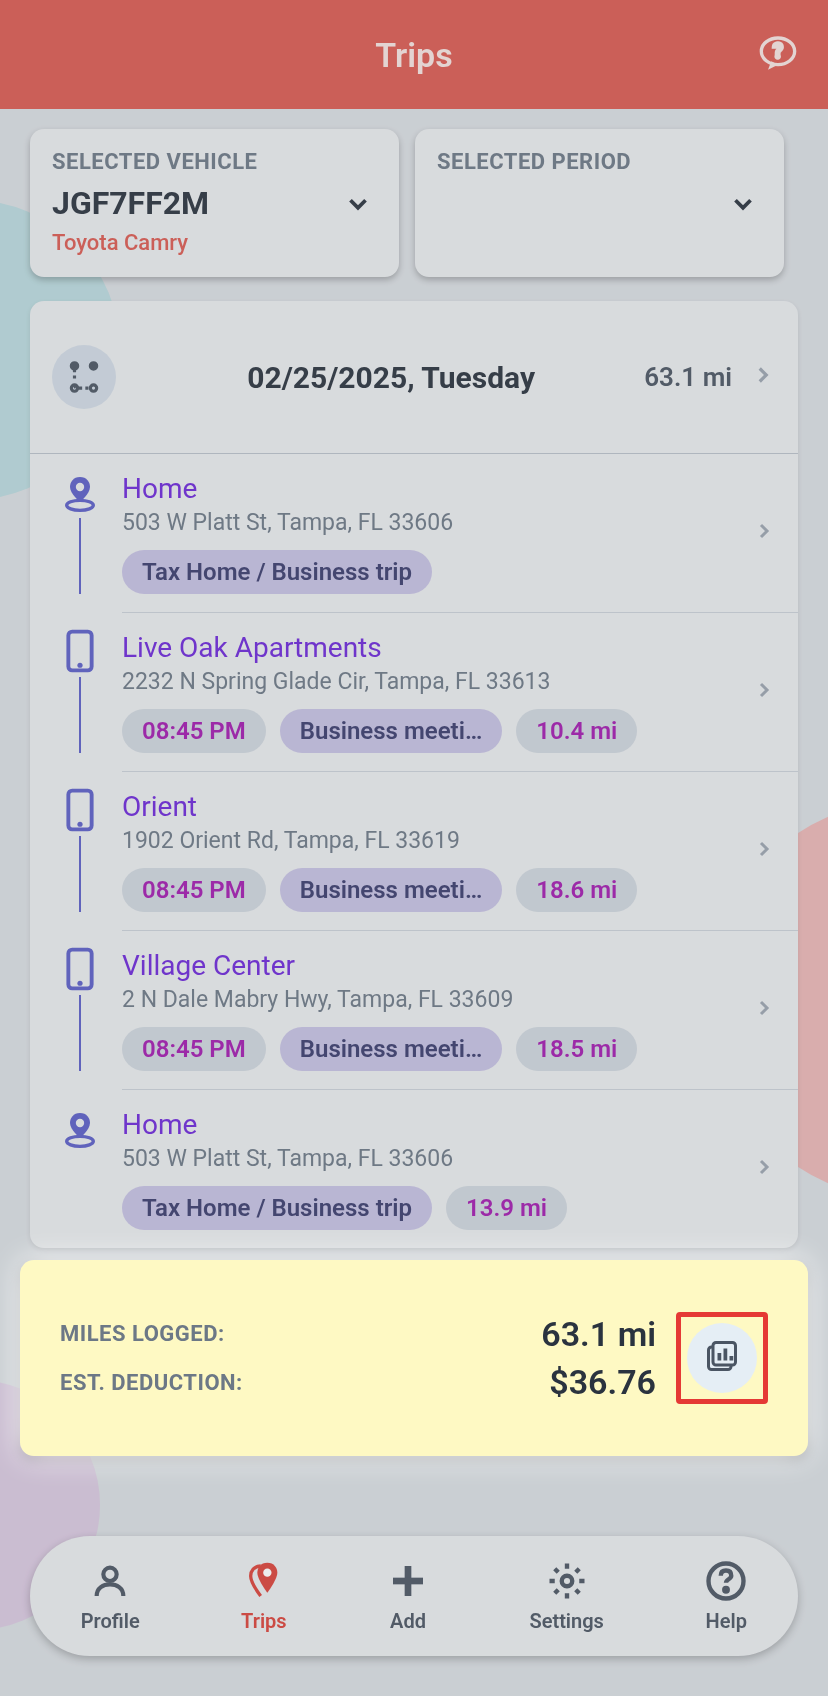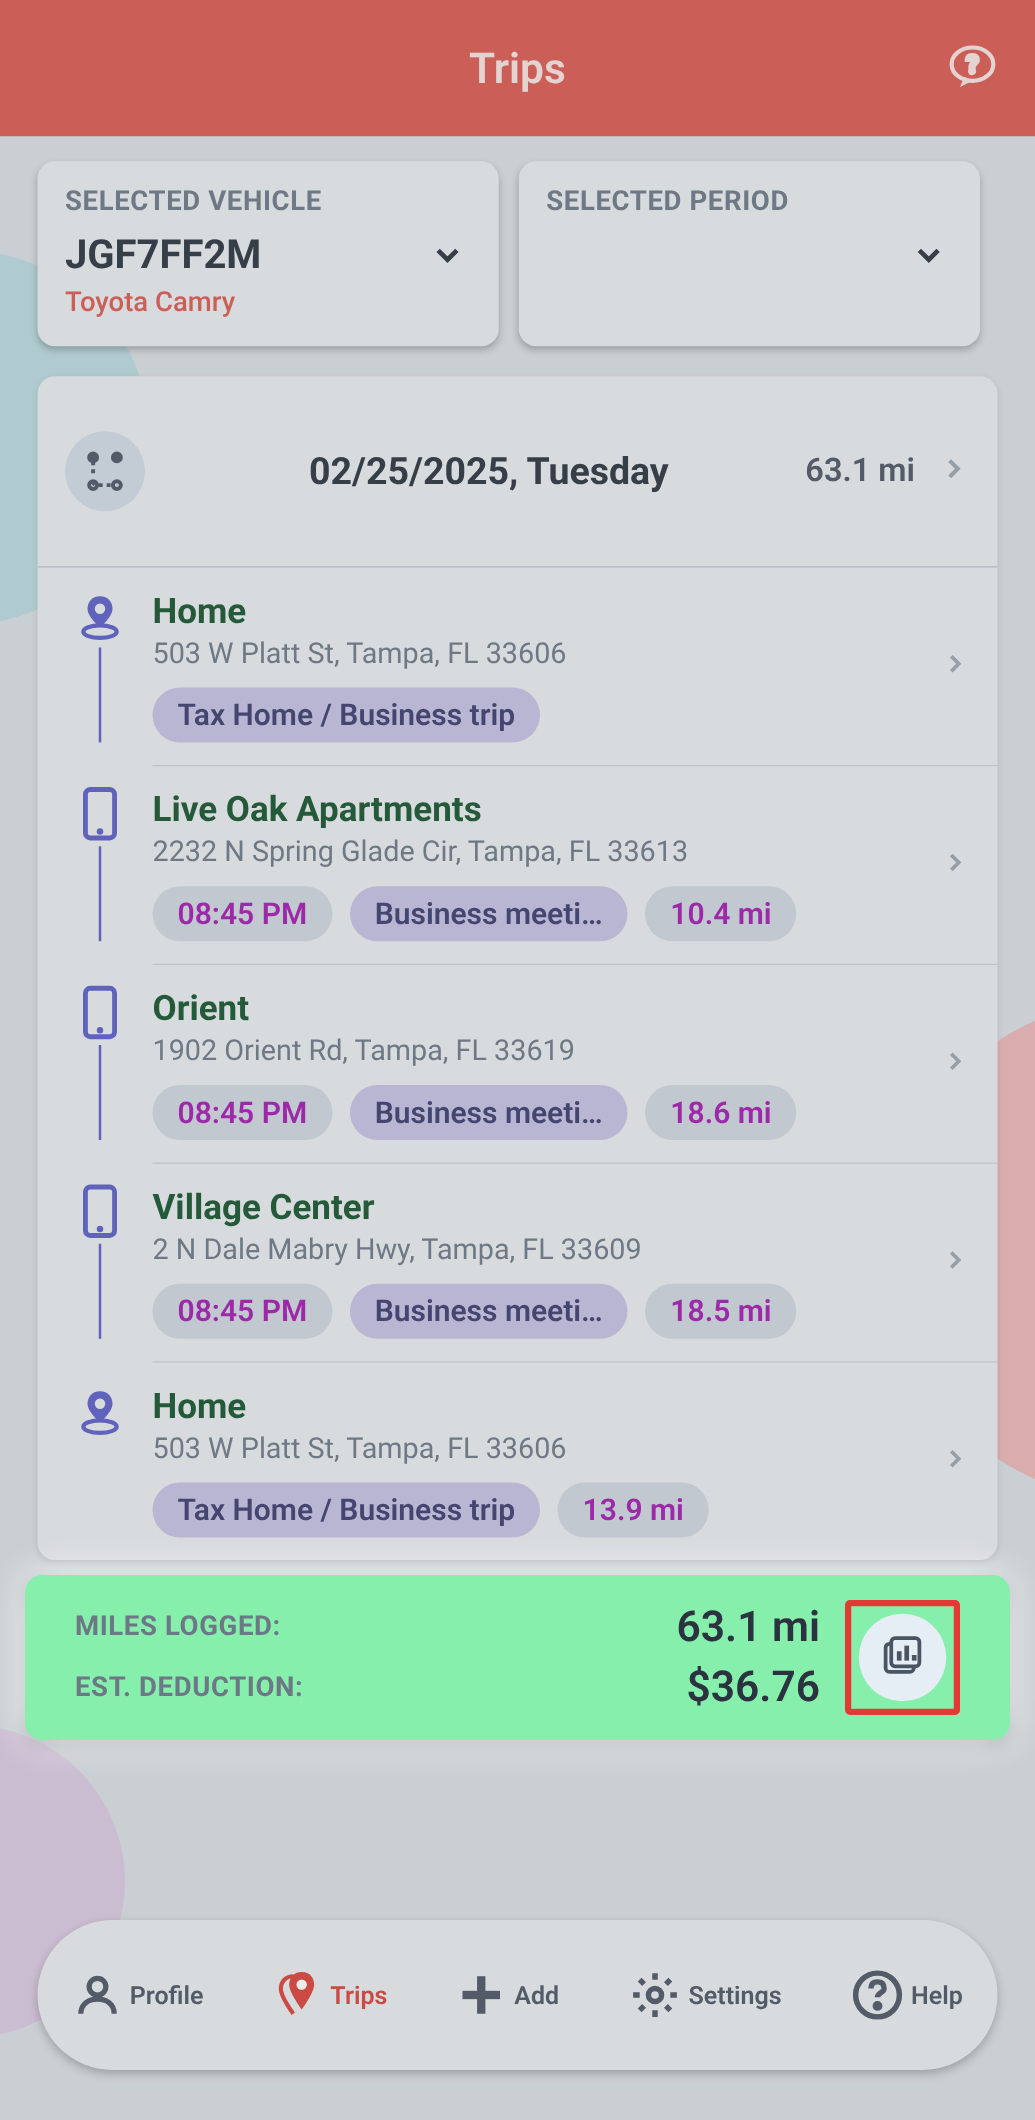--- a/index.html
+++ b/index.html
@@ -32,43 +32,43 @@
 .day-miles { font-size: 26px; font-weight: 600; color: #4a5563; margin-right: 18px; }
 .day-chevron { color: #9aa4b0; }
 
 .divider { height: 1px; background: #b8c0c9; }
 
 .stop { display: flex; padding: 18px 22px 18px 22px; position: relative; }
 .stop-icon-col { width: 56px; display: flex; flex-direction: column; align-items: center; }
 .stop-icon { width: 40px; height: 40px; display:flex; align-items:center; justify-content:center; }
 .stop-line { width: 2px; flex: 1; background: #5b5fc7; margin-top: 6px; min-height: 40px; }
 .stop-content { flex: 1; padding-left: 14px; }
-.stop-name { font-size: 28px; font-weight: 700; color: #14532d; }
+.stop-name { font-size: 28px; font-weight: 400; color: #6d28d9; }
 .stop-addr { font-size: 23px; color: #6c7886; margin-top: 4px; }
 .stop-tags { display: flex; gap: 14px; margin-top: 14px; flex-wrap: wrap; }
 .tag { border-radius: 22px; padding: 8px 20px; font-size: 24px; font-weight: 600; white-space: nowrap; }
 .tag-purple { background: #c4c0e2; color: #3a3d6e; }
 .tag-gray { background: #cdd5dd; color: #a21caf; }
 .tag-truncate { max-width: 240px; overflow: hidden; text-overflow: ellipsis; }
 .stop-chevron { color: #9aa4b0; align-self: center; margin-left: 8px;}
 
 .inner-divider { height: 1px; background: #c8cfd7; margin-left: 92px; }
 
-.summary { position: relative; z-index: 10; margin: 12px 20px 0 20px; background: #86efac; border-radius: 14px; box-shadow: 0 0 30px rgba(255,255,255,0.95), 0 4px 12px rgba(0,0,0,0.25); padding: 8px 28px; display: flex; align-items: center; border: 12px solid rgba(255,255,255,0.0); }
+.summary { position: relative; z-index: 10; margin: 12px 20px 0 20px; background: #fef9c3; border-radius: 14px; box-shadow: 0 0 30px rgba(255,255,255,0.95), 0 4px 12px rgba(0,0,0,0.25); padding: 40px 28px; display: flex; align-items: center; border: 12px solid rgba(255,255,255,0.0); }
 .summary-labels { flex-basis: 260px; }
 .summary-label { font-size: 22px; font-weight: 700; color: #6c7886; letter-spacing: 0.5px; }
 .summary-label + .summary-label { margin-top: 24px; }
 .summary-values { flex: 1; text-align: right; padding-right: 20px; }
 .summary-value { font-size: 34px; font-weight: 600; color: #2a333f; }
 .summary-value + .summary-value { margin-top: 8px; }
 .chart-btn { width: 70px; height: 70px; border-radius: 50%; background: #e5eef5; display:flex; align-items:center; justify-content:center; }
 .chart-highlight { border: 5px solid #e53935; padding: 6px; border-radius: 4px; }
 
 .navbar { position: absolute; bottom: 40px; left: 30px; right: 30px; height: 120px; background: #e8ebee; border-radius: 60px; box-shadow: 0 3px 8px rgba(0,0,0,0.25); display: flex; justify-content: space-around; align-items: center; z-index: 2; }
-.nav-item { display: flex; flex-direction: row; align-items: center; gap: 6px; color: #4a5563; font-size: 20px; font-weight: 600; }
+.nav-item { display: flex; flex-direction: column; align-items: center; gap: 6px; color: #4a5563; font-size: 20px; font-weight: 600; }
 .nav-item.active { color: #d9423a; }
 .nav-icon { height: 44px; display:flex; align-items:center; justify-content:center; }
 </style>
 </head>
 <body>
 
 <div class="bg-blob blob1"></div>
 <div class="bg-blob blob2"></div>
 <div class="bg-blob blob3"></div>
 

